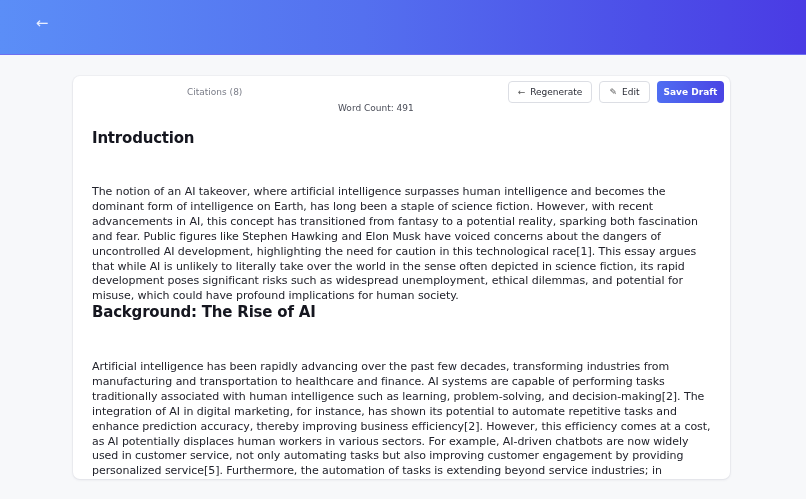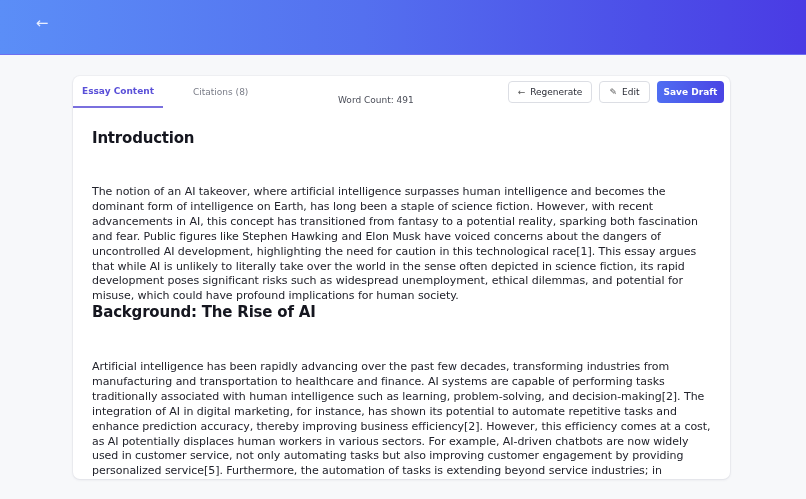--- a/index.html
+++ b/index.html
@@ -31,23 +31,23 @@
       overflow: hidden;
     }
     .toolbar {
       position: absolute; left: 0; top: 0; width: 657px; height: 32px;
     }
     .tab {
       position: absolute; top: 0; height: 32px; display: flex; align-items: center;
       font-size: 9px; cursor: pointer;
     }
     .tab-active { left: 0; width: 90px; justify-content: center; color: #5a50d8; font-weight: bold; border-bottom: 2px solid #7a70de; }
-    .tab-citations { left: 120px; color: #7a7d88; }
+    .tab-citations { left: 114px; color: #7a7d88; }
     .word-count {
-      position: absolute; left: 265px; top: 8px; height: 32px; display: flex; align-items: center;
+      position: absolute; left: 265px; top: 16px; height: 32px; display: flex; align-items: center;
       font-size: 9px; color: #4a4d58;
     }
     .btn {
       position: absolute; top: 5px; height: 22px; border-radius: 4px;
       display: flex; align-items: center; justify-content: center; gap: 5px;
       font-size: 9px; cursor: pointer;
     }
     .btn-outline { background: #fff; border: 1px solid #dcdee4; color: #2a2c36; }
     .btn-regen { left: 435px; width: 84px; }
     .btn-edit { left: 526px; width: 51px; }
@@ -75,21 +75,20 @@
   </style>
 </head>
 <body>
 
 <div class="header">
   <div class="back-btn">←</div>
 </div>
 
 <div class="card">
   <div class="toolbar">
-    <div class="tab tab-active">Essay Content</div>
     <div class="tab tab-citations">Citations (8)</div>
     <div class="word-count">Word Count: 491</div>
 
     <div class="btn btn-outline btn-regen">
       <span class="ico">←</span>
       <span>Regenerate</span>
     </div>
     <div class="btn btn-outline btn-edit">
       <span class="ico">✎</span>
       <span>Edit</span>

